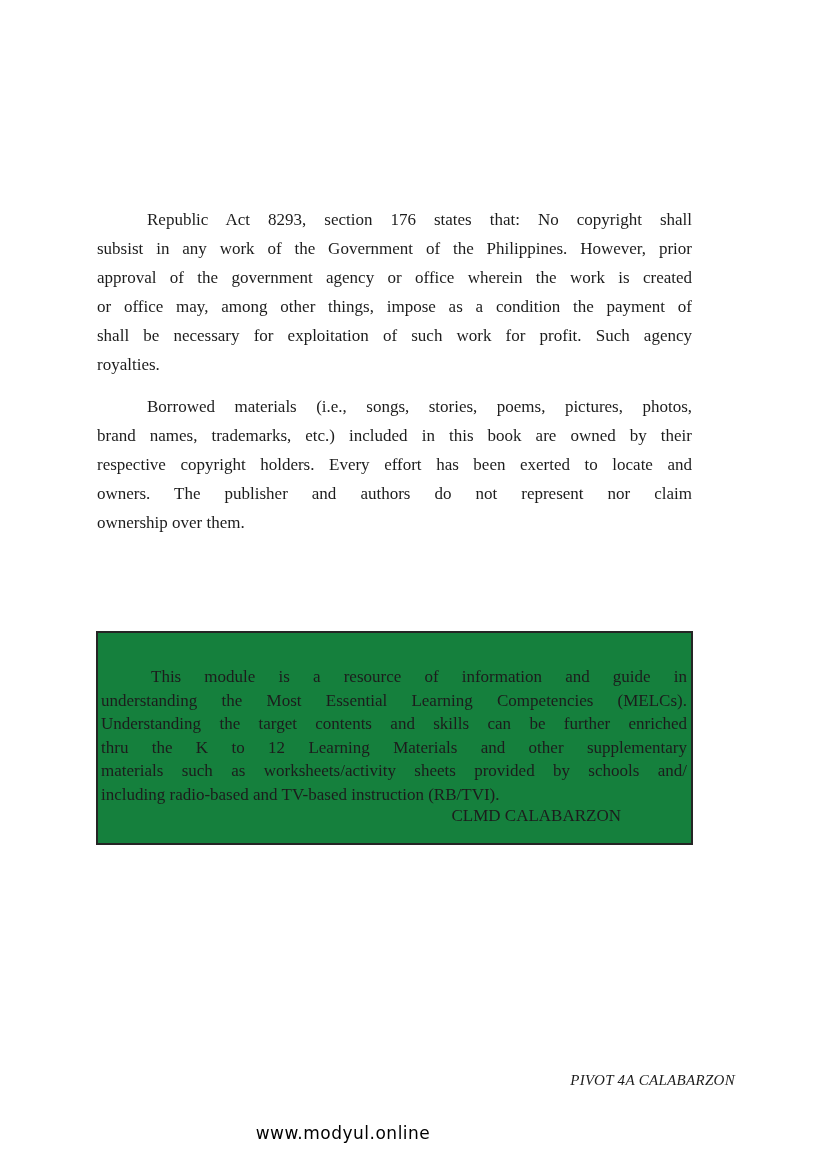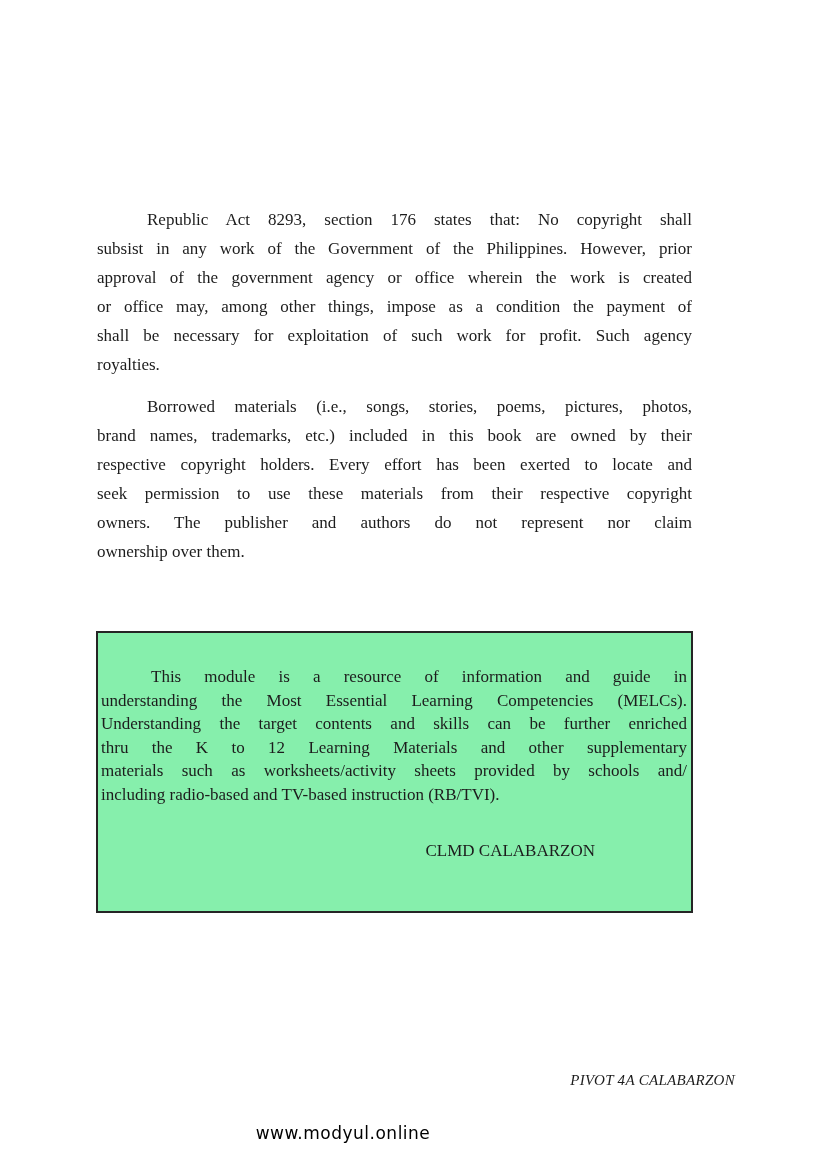--- a/index.html
+++ b/index.html
@@ -38,33 +38,32 @@
     text-align-last: left;
   }
   .line.first {
     text-indent: 50px;
   }
   .notice-box {
     position: absolute;
     left: 96px;
     top: 631px;
     width: 597px;
-    height: 282px;
+    height: 214px;
     border: 2px solid #252525;
     box-sizing: border-box;
-    background: #86efac;
+    background: #15803d;
   }
   .notice-text {
     margin: 32px 4px 0 3px;
     font-size: 17px;
     line-height: 23.5px;
   }
   .signature {
-    margin-top: 35px;
-    padding-right: 96px;
+    padding-right: 70px;
     text-align: right;
     font-size: 17px;
     line-height: 20px;
   }
   .footer-label {
     position: absolute;
     top: 1071px;
     right: 91px;
     font-size: 15px;
     font-style: italic;
@@ -94,21 +93,20 @@
         <div class="line">subsist in any work of the Government of the Philippines. However, prior</div>
         <div class="line">approval of the government agency or office wherein the work is created</div>
         <div class="line">or office may, among other things, impose as a condition the payment of</div>
         <div class="line">shall be necessary for exploitation of such work for profit. Such agency</div>
         <div class="line last">royalties.</div>
       </div>
     <div class="para">
         <div class="line first">Borrowed materials (i.e., songs, stories, poems, pictures, photos,</div>
         <div class="line">brand names, trademarks, etc.) included in this book are owned by their</div>
         <div class="line">respective copyright holders. Every effort has been exerted to locate and</div>
-        <div class="line">seek permission to use these materials from their respective copyright</div>
         <div class="line">owners. The publisher and authors do not represent nor claim</div>
         <div class="line last">ownership over them.</div>
       </div>
   </div>
 
   <div class="notice-box">
     <div class="notice-text">
         <div class="line first">This module is a resource of information and guide in</div>
         <div class="line">understanding  the Most Essential Learning Competencies (MELCs).</div>
         <div class="line">Understanding the target contents  and skills can be further enriched</div>

